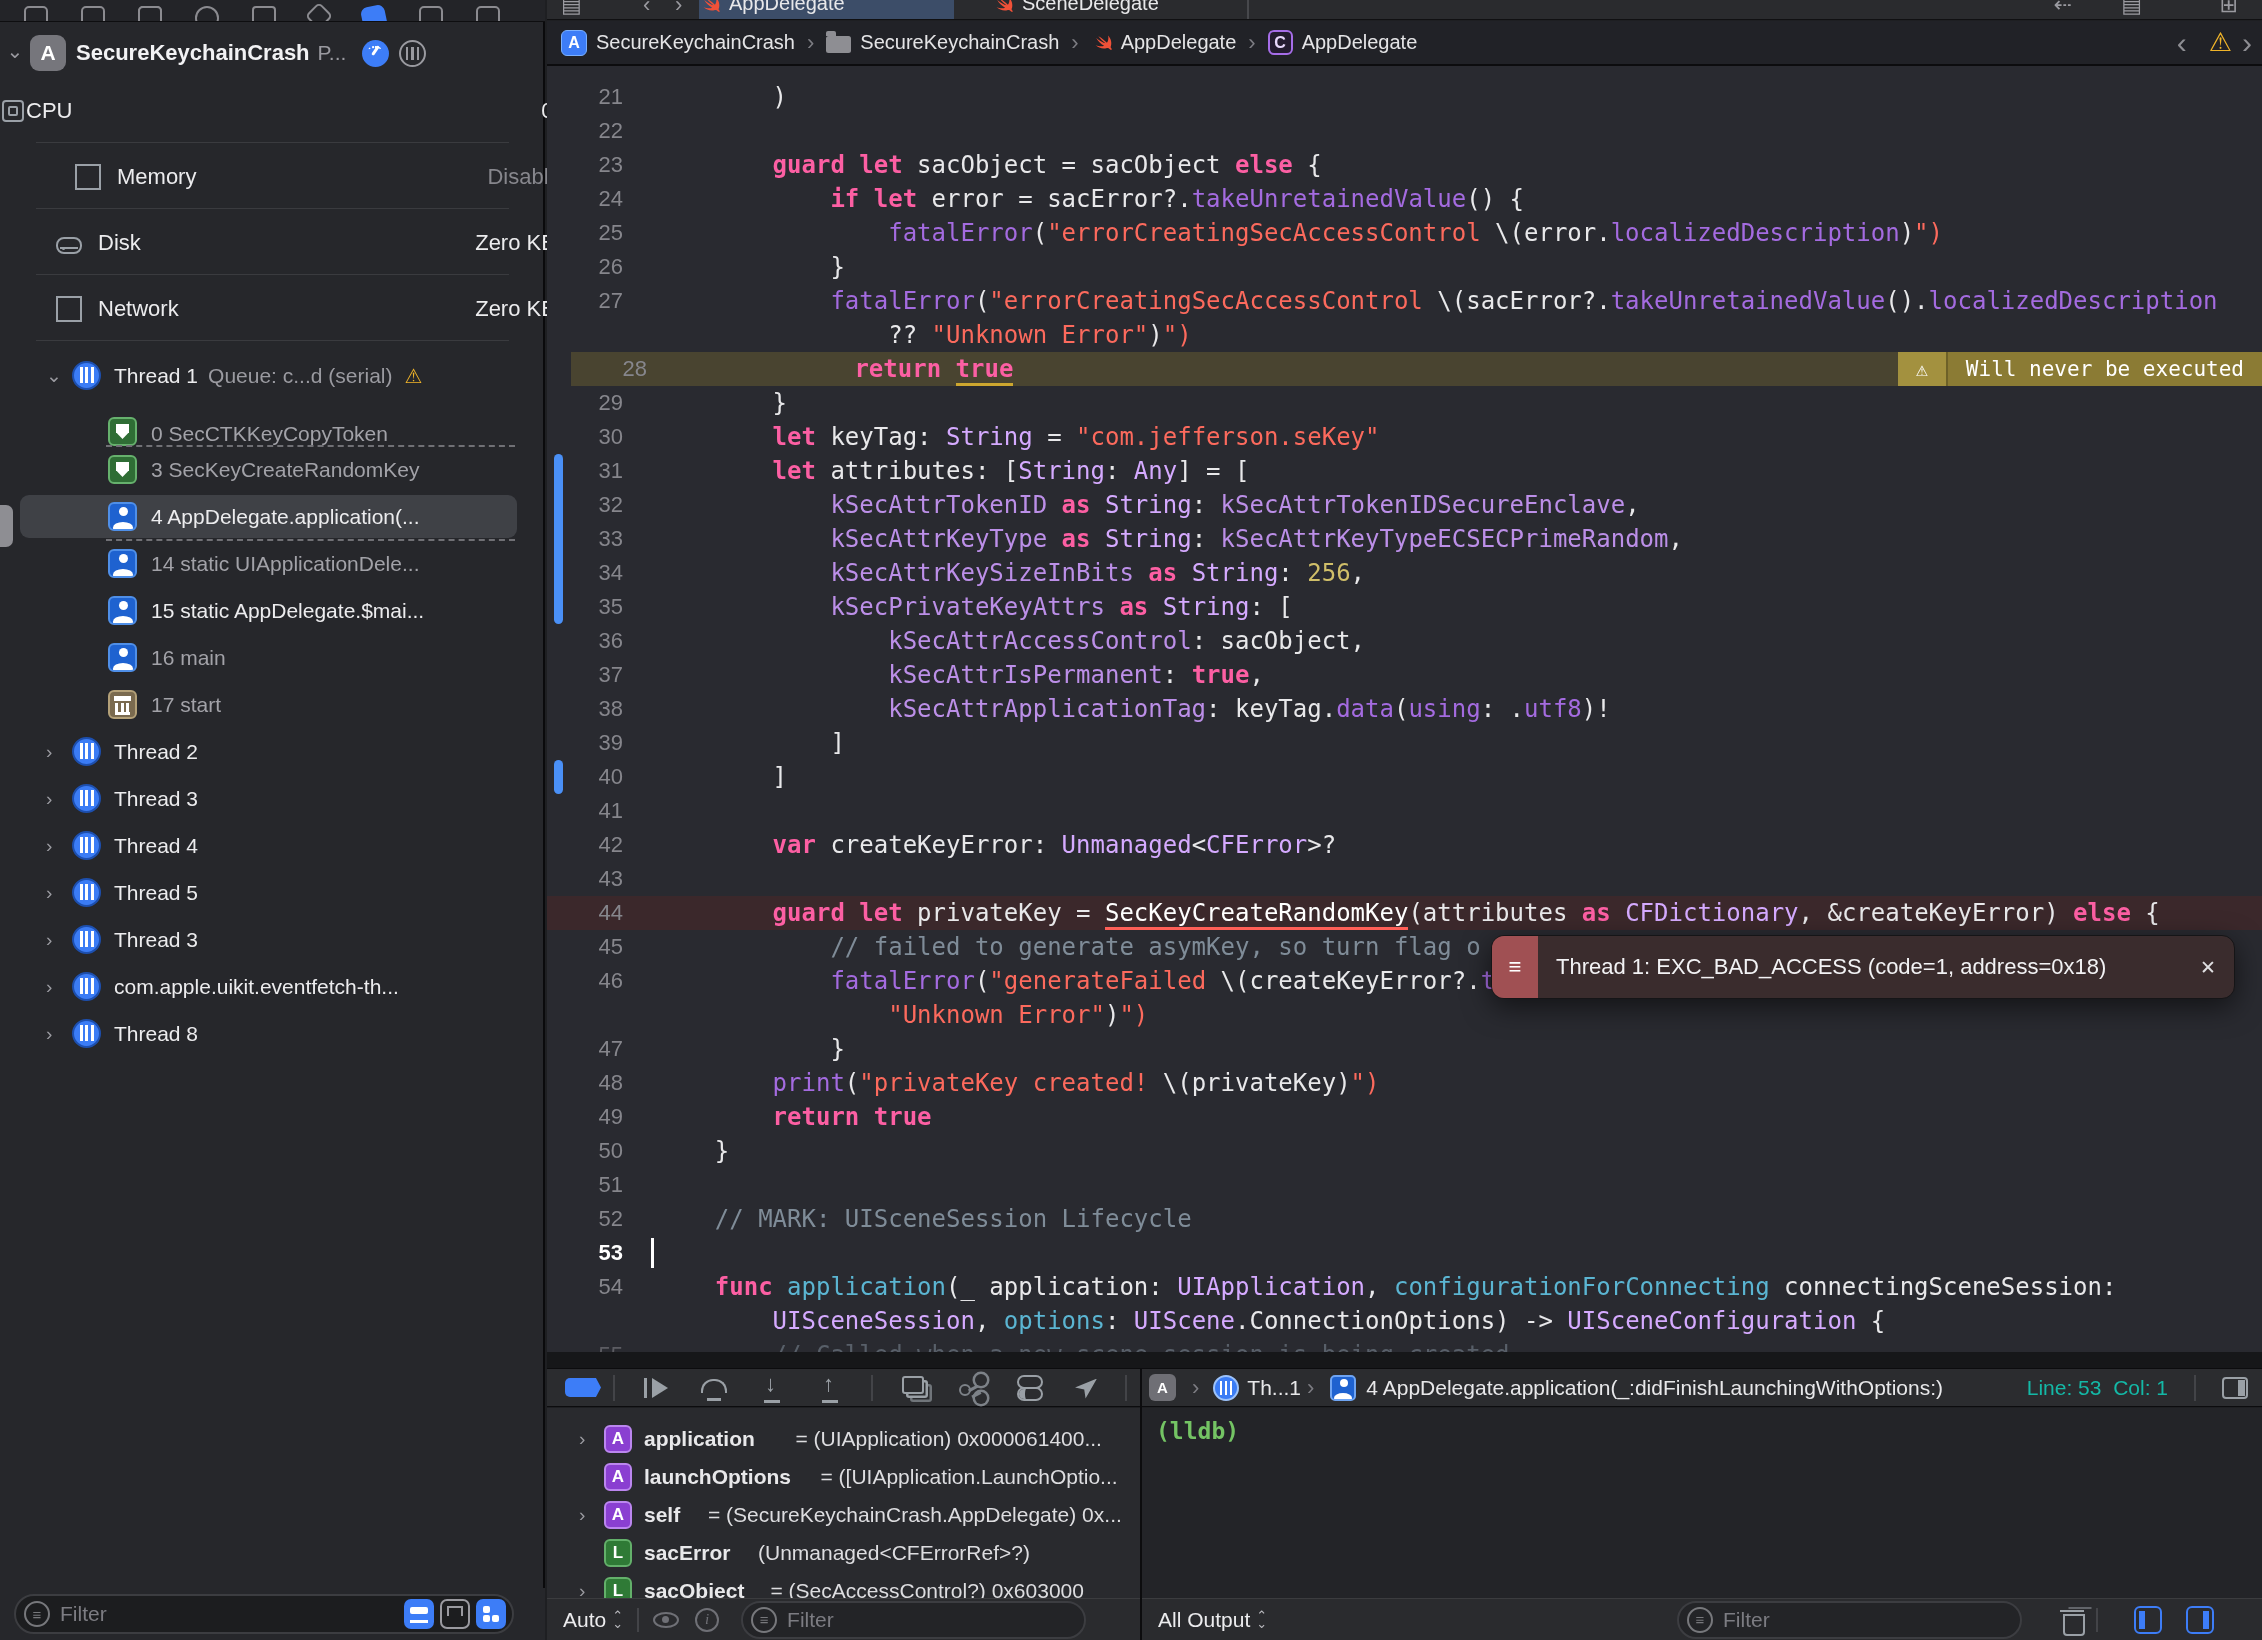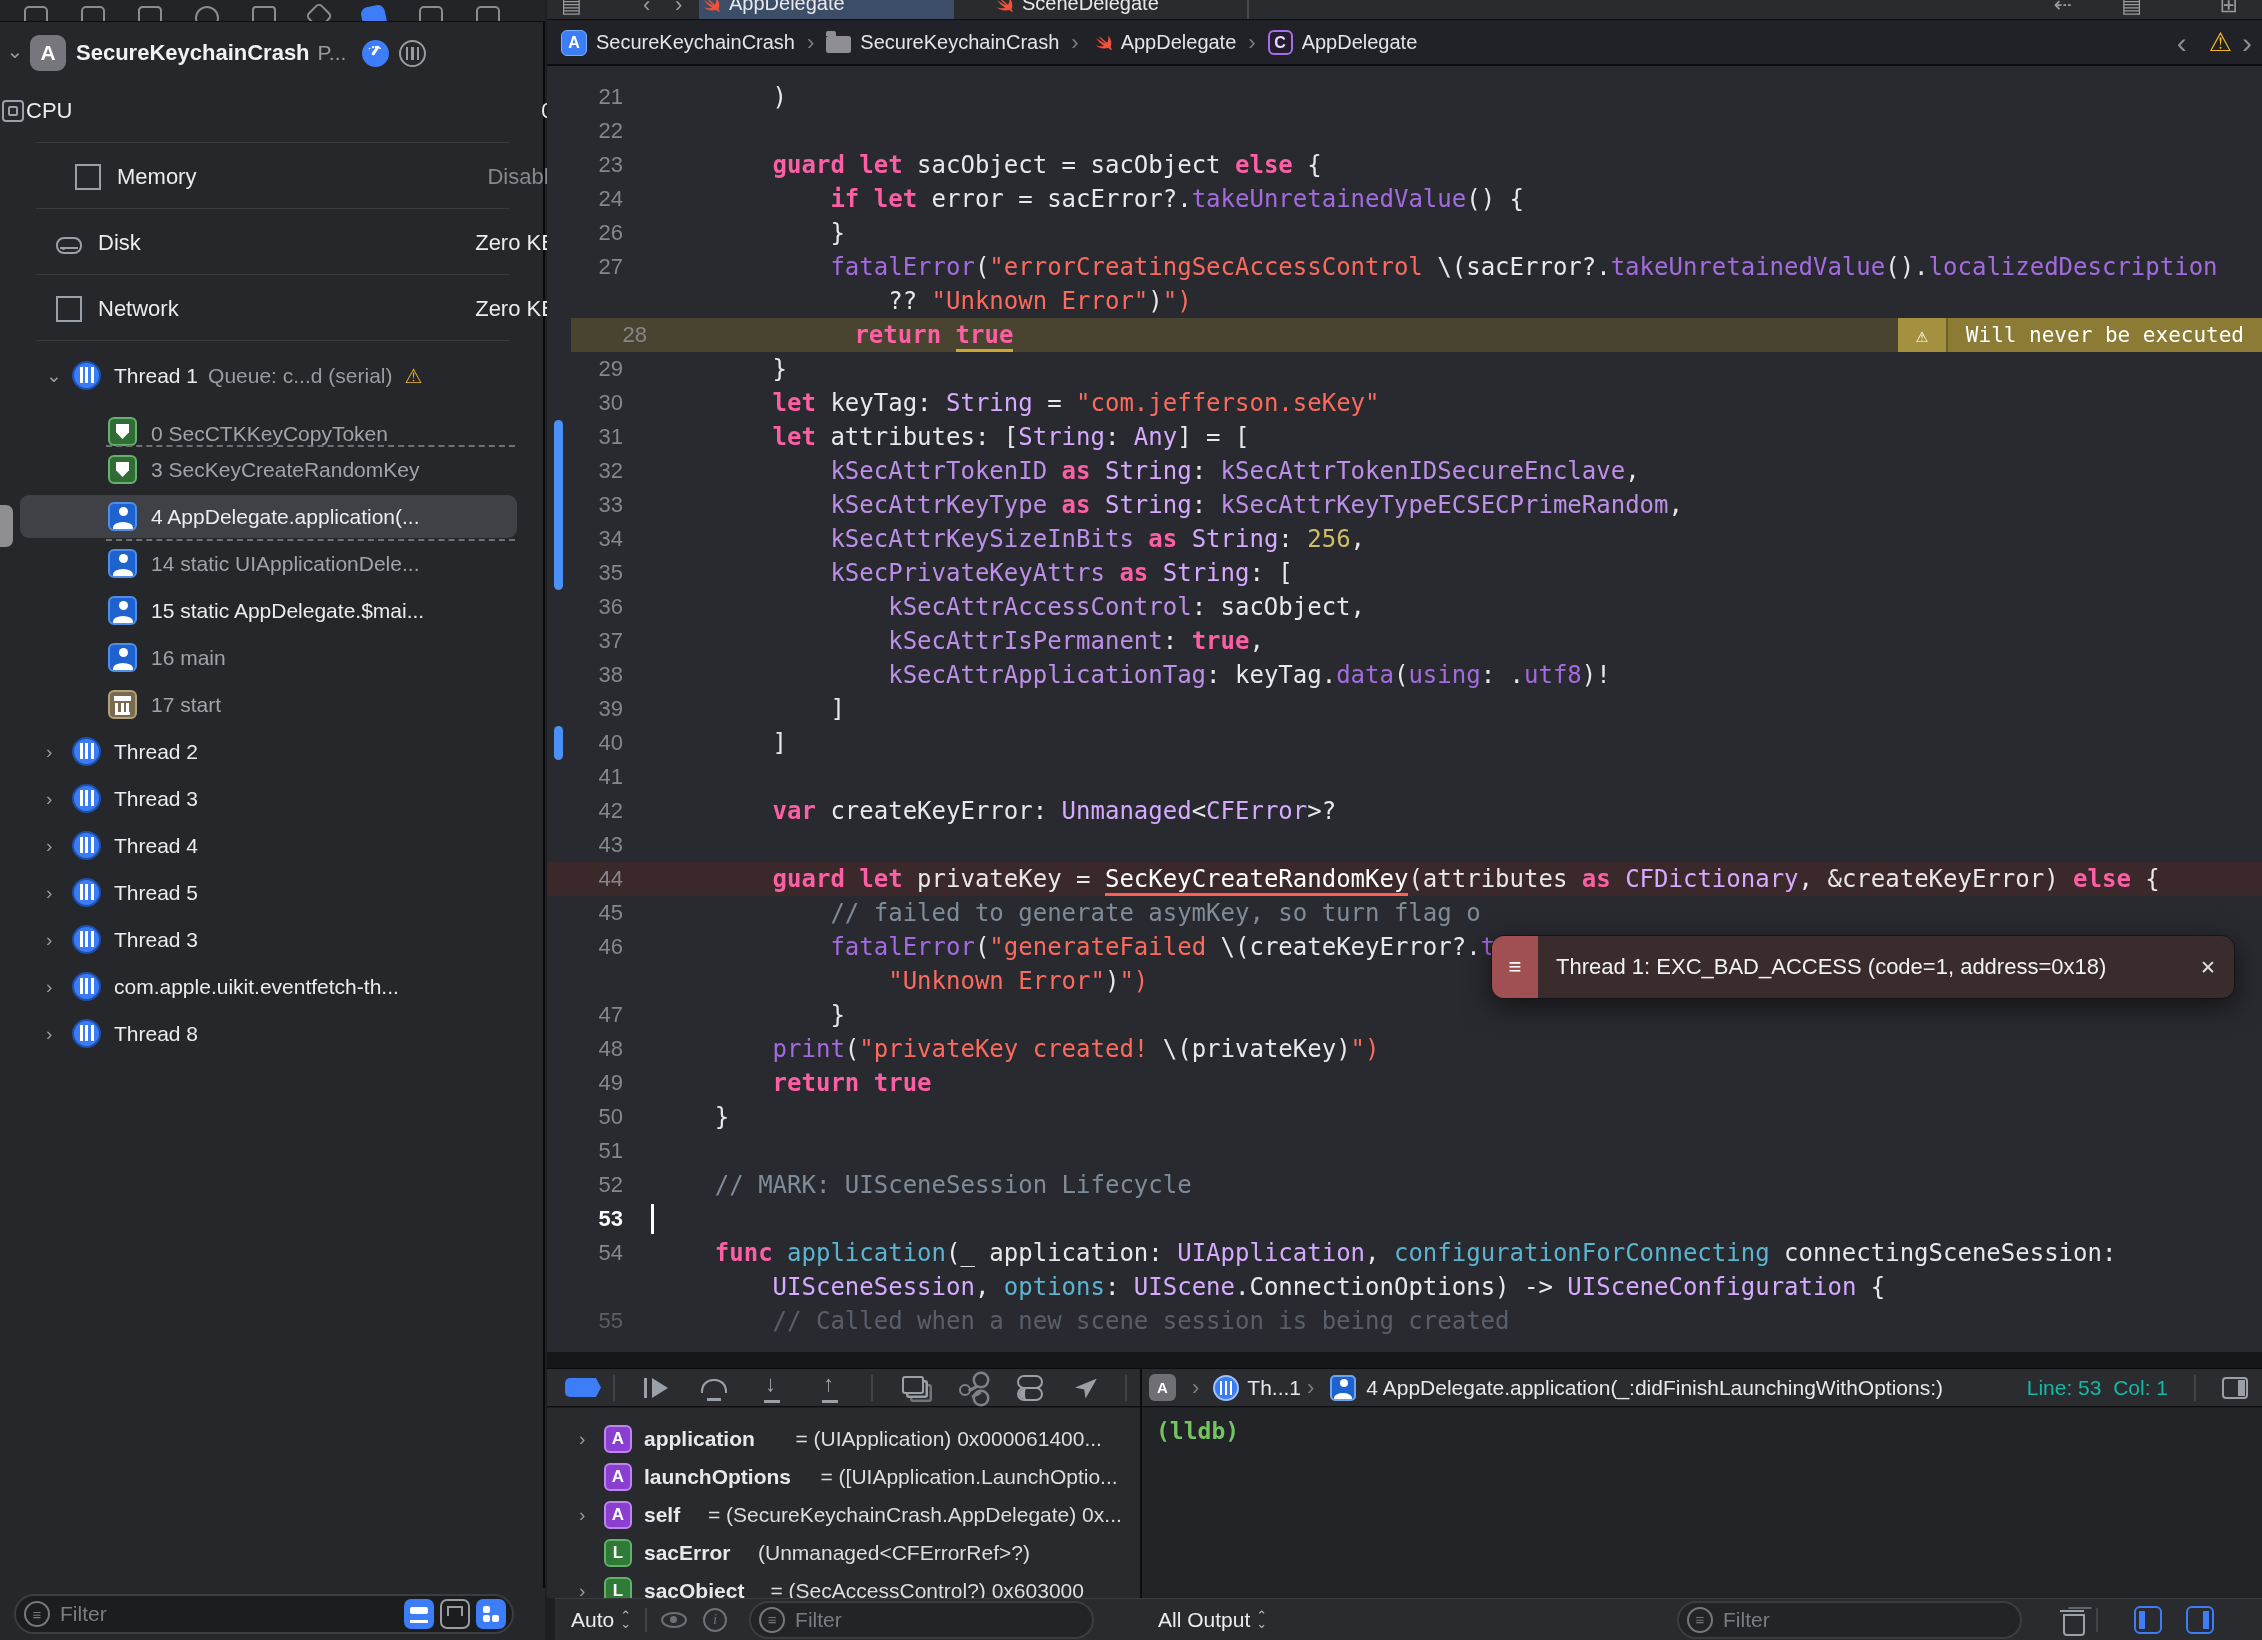--- a/index.html
+++ b/index.html
@@ -174,21 +174,21 @@
   .var-badge.A { background:#8a3fd1; border:2px solid #bb86ef; }
   .var-badge.L { background:#2f7a36; border:2px solid #63b06a; }
   .var-name { position:absolute; left:97px; font-weight:bold; }
   .var-val { position:absolute; color:#dddde0; }
   .pane-divider { position:absolute; left:593px; top:1368px; width:2px; height:272px; background:#0c0c0e; }
 
   .console-pane { position:absolute; left:595px; top:1408px; width:1120px; height:190px; background:#232428; }
   .lldb { position:absolute; left:14px; top:10px; color:#74c464; font-family:"DejaVu Sans Mono",monospace; font-size:23px; font-weight:bold; }
 
   .bottombar { position:absolute; height:42px; top:1598px; background:#2a2b2e; border-top:1.5px solid #3b3c3f; display:flex; align-items:center; }
-  .bb-vars { left:8px; width:593px; }
+  .bb-vars { left:0; width:593px; }
   .bb-console { left:595px; width:1120px; }
   .scope-label { color:#ececee; font-size:21px; margin-left:16px; display:flex; align-items:center; gap:6px; }
   .updown { display:inline-flex; flex-direction:column; line-height:8px; font-size:13px; color:#b9b9be; }
   .bb-sep { width:0; height:24px; border-left:2px solid #434448; margin:0 14px; }
   .eye-ico { width:26px; height:16px; border:2.5px solid #6f7076; border-radius:50%; position:relative; }
   .eye-ico::before { content:""; position:absolute; left:7px; top:2px; width:7px; height:7px; background:#6f7076; border-radius:50%; }
   .info-ico { width:24px; height:24px; border:2.5px solid #6f7076; border-radius:50%; color:#6f7076; font-size:15px; display:grid; place-items:center; margin-left:16px; font-family:"Liberation Serif",serif; font-style:italic; }
   .bb-filter { position:relative; height:38px; background:#232427; border:2px solid #3c3d41; border-radius:19px; display:flex; align-items:center; flex:0 0 auto; }
   .bb-filter input { flex:1; background:transparent; border:none; outline:none; color:#d6d6d8; font-size:21px; margin-left:10px; font-family:"Liberation Sans",sans-serif; }
   .bb-filter input::placeholder { color:#7c7c82; }
@@ -406,20 +406,24 @@
           <span class="ln">22</span>
           <span class="ct"><span></span></span>
         </div>
         <div class="crow">
           <span class="ln">23</span>
           <span class="ct"><span>        </span><span class="tok-k">guard</span><span class="tok-p"> </span><span class="tok-k">let</span><span class="tok-p"> sacObject = sacObject </span><span class="tok-k">else</span><span class="tok-p"> {</span></span>
         </div>
         <div class="crow">
           <span class="ln">24</span>
           <span class="ct"><span>            </span><span class="tok-k">if</span><span class="tok-p"> </span><span class="tok-k">let</span><span class="tok-p"> error = sacError?.</span><span class="tok-f">takeUnretainedValue</span><span class="tok-p">() {</span></span>
+        </div>
+        <div class="crow">
+          <span class="ln">25</span>
+          <span class="ct"><span>                </span><span class="tok-f">fatalError</span><span class="tok-p">(</span><span class="tok-s">"errorCreatingSecAccessControl </span><span class="tok-p">\(error.</span><span class="tok-f">localizedDescription</span><span class="tok-p">)</span><span class="tok-s">")</span></span>
         </div>
         <div class="crow">
           <span class="ln">26</span>
           <span class="ct"><span>            </span><span class="tok-p">}</span></span>
         </div>
         <div class="crow">
           <span class="ln">27</span>
           <span class="ct"><span>            </span><span class="tok-f">fatalError</span><span class="tok-p">(</span><span class="tok-s">"errorCreatingSecAccessControl </span><span class="tok-p">\(sacError?.</span><span class="tok-f">takeUnretainedValue</span><span class="tok-p">().</span><span class="tok-f">localizedDescription</span></span>
         </div>
         <div class="crow">

